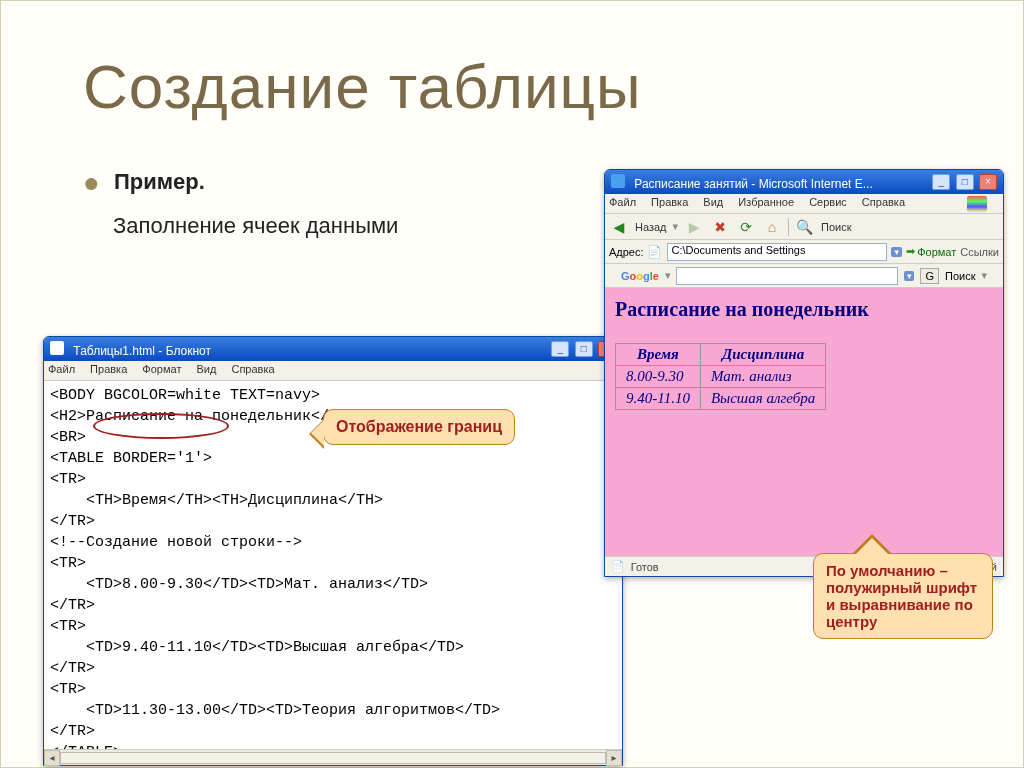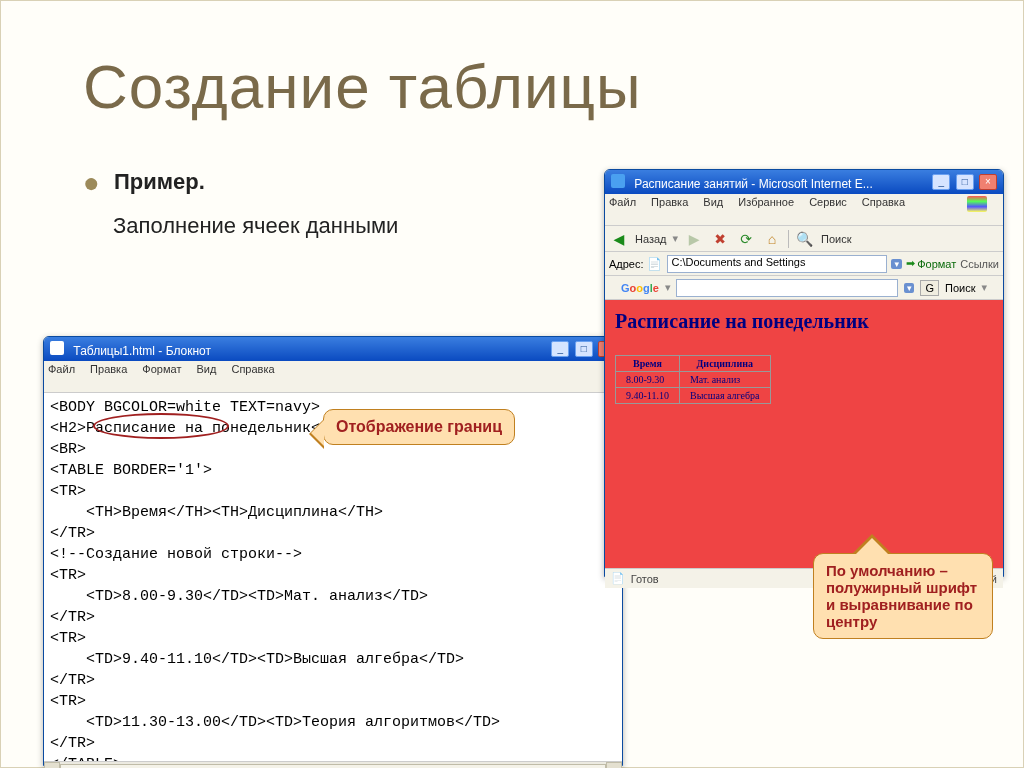--- a/index.html
+++ b/index.html
@@ -88,21 +88,21 @@
     border: 1px solid #6aa0f0;
     margin-left: 2px;
     font-size: 10px;
     text-align: center;
     line-height: 14px;
     color: #1a4a90;
     border-radius: 2px;
   }
   .titlebar .btns .close { background: #f08070; color:#fff; border-color:#c04030; }
   .menubar {
-    height: 32px;
+    height: 20px;
     background: #f4f2e8;
     font-size: 11px;
     color: #333;
     padding: 2px 4px;
     border-bottom: 1px solid #ccc;
   }
   .menubar span { margin-right: 12px; text-decoration: underline; text-decoration-color: transparent; }
   .codearea {
     background: #fff;
     font-family: "Courier New", monospace;
@@ -186,43 +186,44 @@
     display: flex;
     align-items: center;
     gap: 6px;
     font-size: 11px;
     height: 24px;
   }
   .gbar .gfield {
     flex:1; height:18px; border:1px solid #9ab0d0; background:#fff;
   }
   .page {
-    background: #ef4444;
+    background: #f9a8d4;
     padding: 10px;
     height: calc(100% - 24px - 20px - 26px - 24px - 24px - 20px);
     overflow: hidden;
     position: relative;
   }
   .page-title {
     font-family: "Times New Roman", serif;
     color: navy;
     font-weight: bold;
     font-size: 20px;
   }
   table.schedule {
     border-collapse: collapse;
     margin-top: 22px;
   }
   table.schedule th, table.schedule td {
     border: 1px solid #999;
     padding: 2px 10px;
     font-family: "Times New Roman", serif;
-    font-size: 10px;
+    font-size: 15px;
     color: navy;
     text-align: left;
+    font-style: italic;
   }
   table.schedule th {
     font-weight: bold;
     text-align: center;
   }
   .statusbar {
     height: 20px;
     background: #f4f2e8;
     border-top: 1px solid #ccc;
     font-size: 11px;

